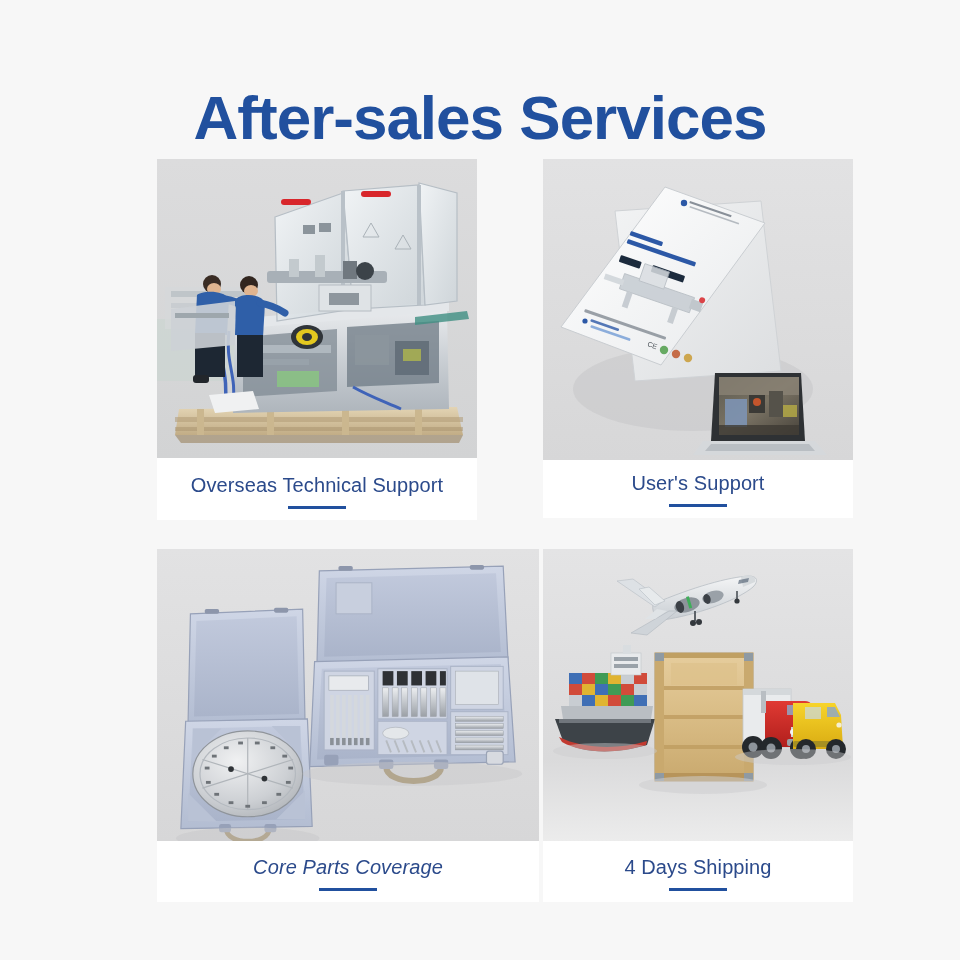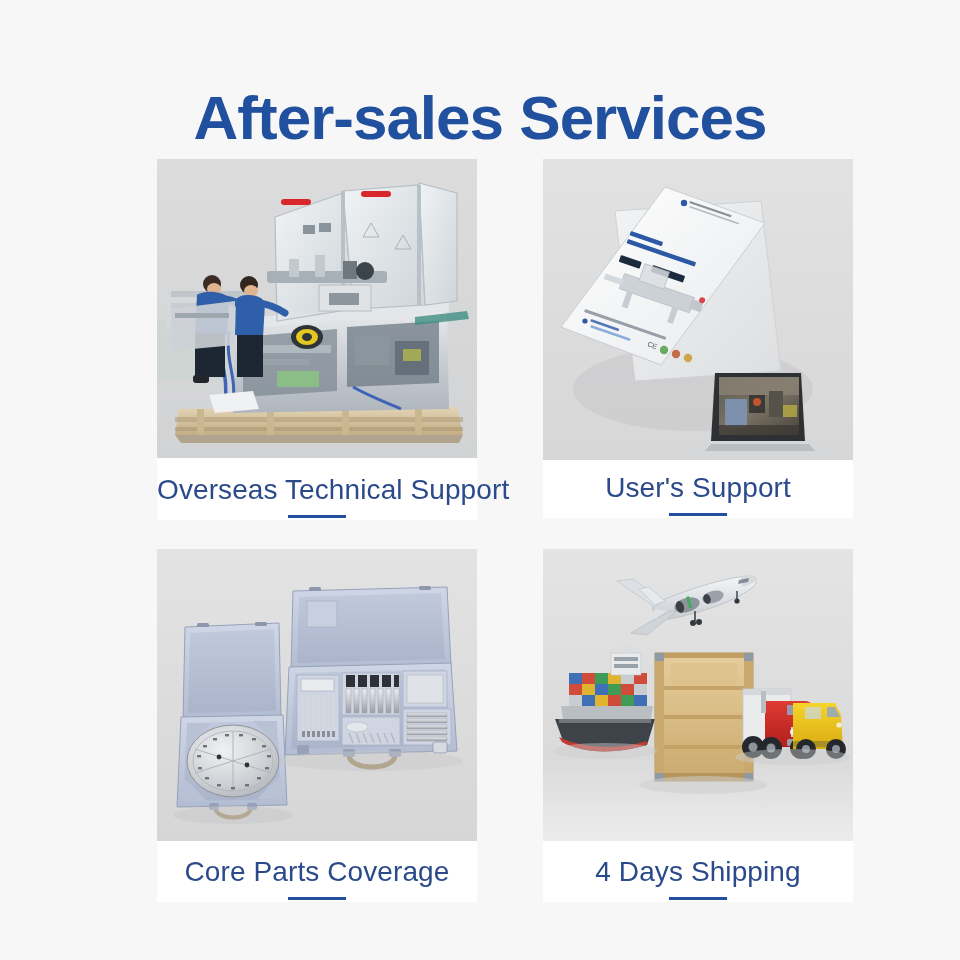--- a/index.html
+++ b/index.html
@@ -49,21 +49,21 @@
     position: absolute;
     left: 0;
     width: 100%;
     background: #ffffff;
     text-align: center;
   }
 
   .card-label-text {
     display: block;
     color: #2b4a8b;
-    font-size: 28px;
+    font-size: 20px;
     font-weight: 400;
     letter-spacing: 0.1px;
     white-space: nowrap;
   }
 
   .card-underline {
     display: block;
     width: 58px;
     height: 3px;
     background: #21509e;
@@ -74,21 +74,21 @@
   #card-overseas            { left: 157px; top: 159px; width: 320px; height: 361px; }
   #card-overseas .card-media{ height: 299px; }
   #card-overseas .card-label{ top: 299px; height: 62px; padding-top: 16px; }
 
   
   #card-manual             { left: 543px; top: 159px; width: 310px; height: 359px; }
   #card-manual .card-media { height: 301px; }
   #card-manual .card-label { top: 301px; height: 58px; padding-top: 12px; }
 
   
-  #card-coreparts             { left: 157px; top: 549px; width: 320px; height: 353px; }
+  #card-coreparts             { left: 157px; top: 549px; width: 382px; height: 353px; font-style: italic; }
   #card-coreparts .card-media { height: 292px; }
   #card-coreparts .card-label { top: 292px; height: 61px; padding-top: 15px; }
 
   
   #card-shipping             { left: 543px; top: 549px; width: 310px; height: 353px; }
   #card-shipping .card-media { height: 292px; }
   #card-shipping .card-label { top: 292px; height: 61px; padding-top: 15px; }
 
   
   .scene { position: absolute; inset: 0; }

